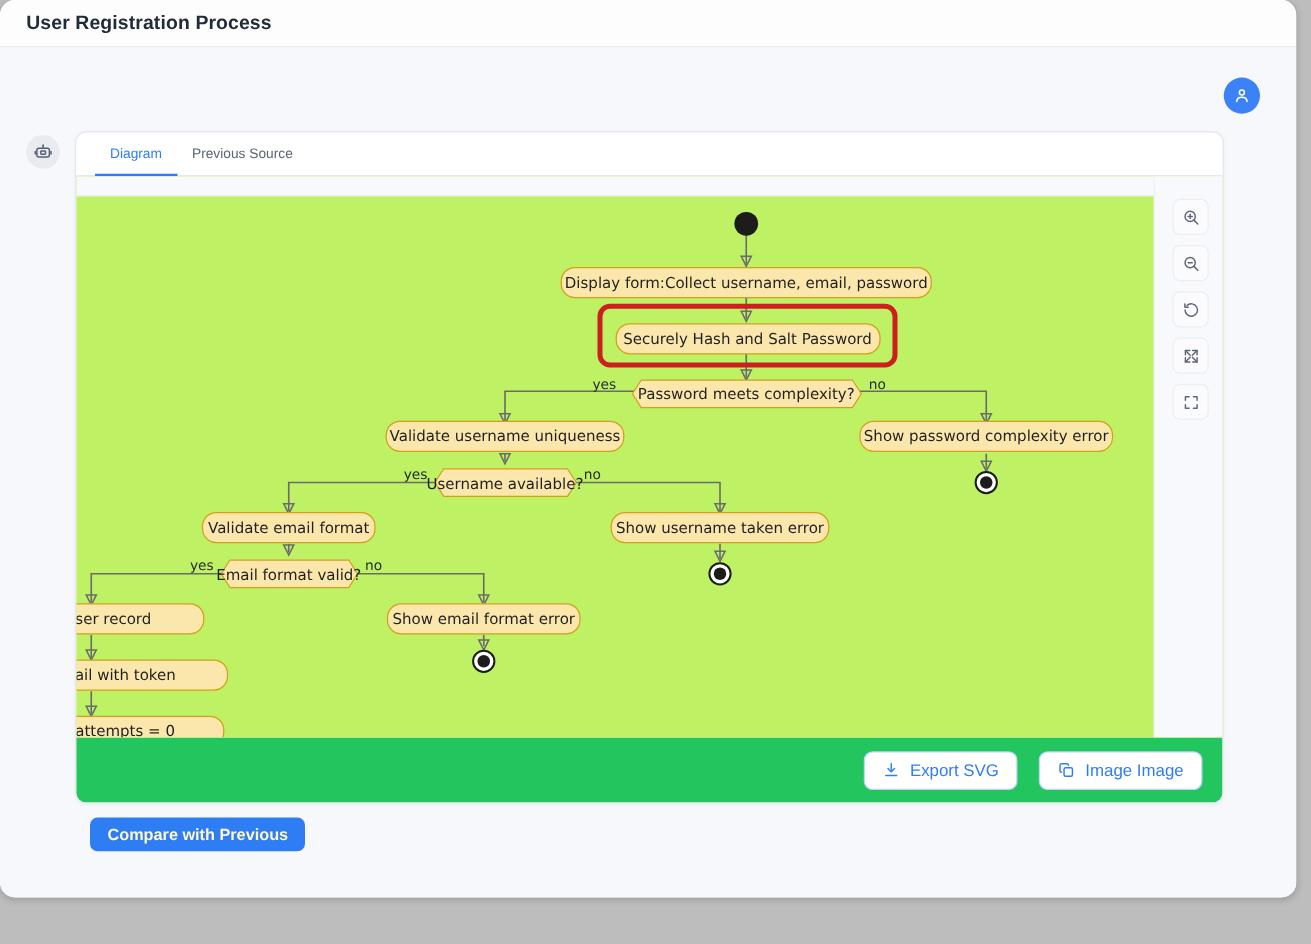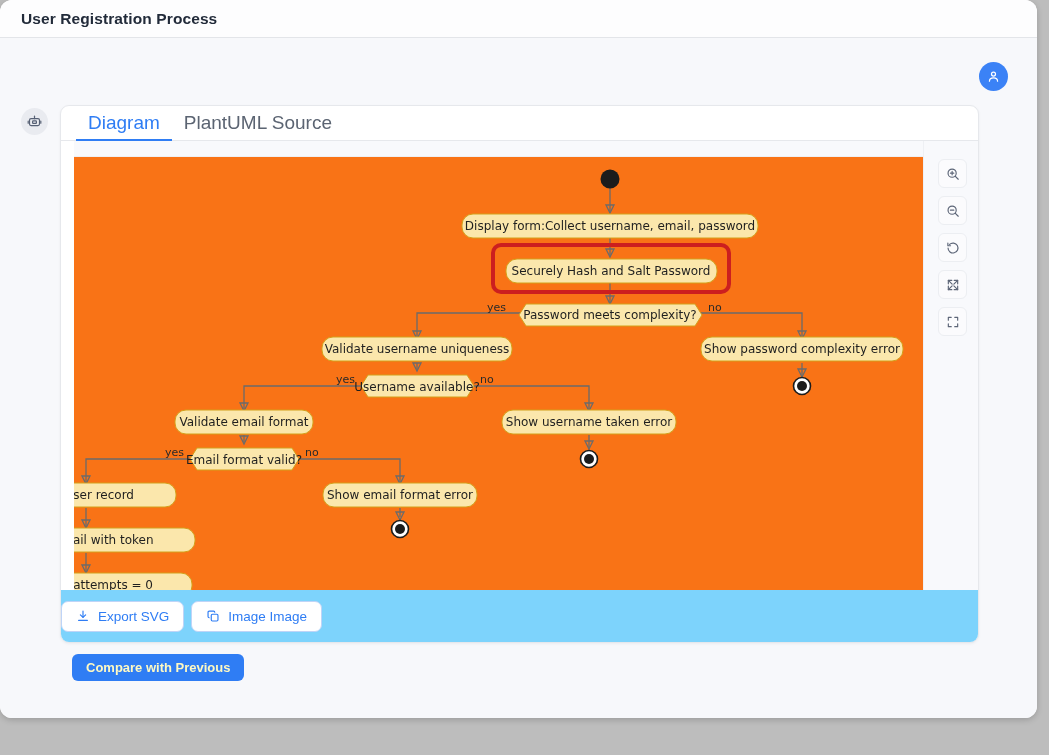--- a/index.html
+++ b/index.html
@@ -92,40 +92,39 @@
   }
   
   #tabs {
     display: flex;
     height: 35px;
     border-bottom: 1px solid #e6e8ec;
     padding-left: 15px;
     box-sizing: border-box;
   }
   .tab {
-    font-size: 19px;
+    font-size: 11px;
     color: #5b6472;
     padding: 0 12px;
     display: flex; align-items: center;
     box-sizing: border-box;
     border-bottom: 2px solid transparent;
     margin-bottom: -1px;
   }
   .tab.active {
     color: #2f7df4;
     border-bottom-color: #2f7df4;
     font-weight: 500;
   }
   
   #canvas-wrap {
     position: relative;
     height: 449px;
-    background: #f97316;
+    background: #bef264;
     overflow: hidden;
-    margin-left: 13px;
   }
   #canvas-strip {
     position: absolute; top: 0; left: 0; right: 0;
     height: 15px;
     background: #f8f9fc;
     border-bottom: 1px solid #eef0f4;
   }
   #canvas-right-gutter {
     position: absolute;
     top: 0; right: 0; bottom: 0;
@@ -145,24 +144,24 @@
     width: 27px; height: 27px;
     background: #fbfbfd;
     border: 1px solid #eceef2;
     border-radius: 6px;
     display: flex; align-items: center; justify-content: center;
   }
   .tool-btn svg { display:block; }
   
   #card-footer {
     height: 52px;
-    display: flex; align-items: center; justify-content: flex-start;
-    gap: 7px;
+    display: flex; align-items: center; justify-content: flex-end;
+    gap: 17px;
     padding-right: 16px;
-    background: #7dd3fc;
+    background: #22c55e;
   }
   .ghost-btn {
     height: 31px;
     border: 1px solid #bfd4f7;
     border-radius: 7px;
     background: #ffffff;
     color: #2f7df4;
     font-size: 13.5px;
     font-weight: 500;
     display: flex; align-items: center; gap: 8px;
@@ -231,21 +230,21 @@
         </svg>
       </div>
 
       <div id="diagram-card">
 
         <div id="tabs">
           <div class="tab active">
             <span>Diagram</span>
           </div>
           <div class="tab">
-            <span>PlantUML Source</span>
+            <span>Previous Source</span>
           </div>
         </div>
 
         <div id="canvas-wrap">
           <div id="canvas-strip"></div>
           <div id="canvas-right-gutter"></div>
 
           
           <svg id="plantuml-svg" width="919" height="449" viewBox="0 0 919 449">
 

